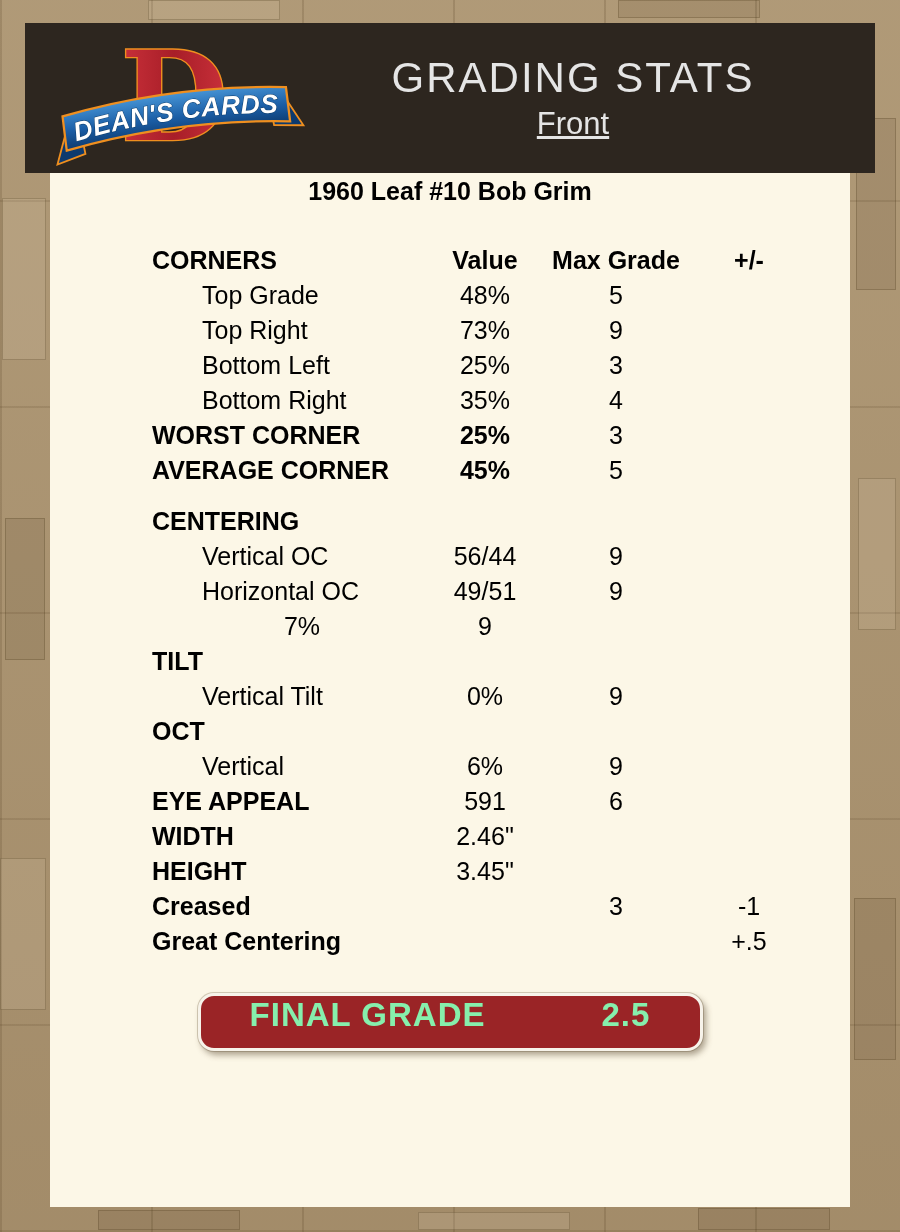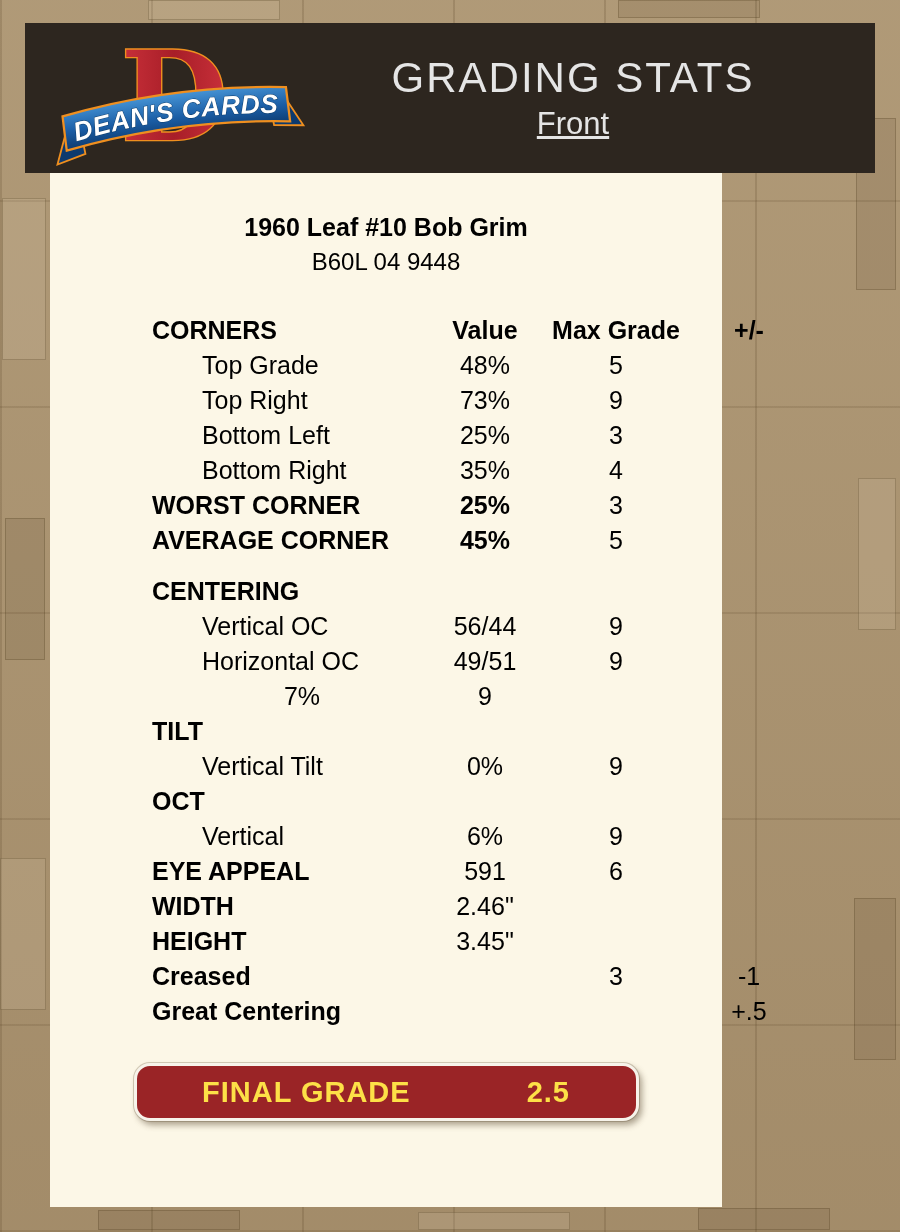--- a/index.html
+++ b/index.html
@@ -28,42 +28,42 @@
   .header{
     position:absolute;left:25px;top:23px;width:850px;height:150px;z-index:2;
     background:var(--header-bg);display:flex;align-items:center;padding-left:22px;
   }
   .logo{width:258px;height:142px;flex:0 0 auto;position:relative;}
   .header-titles{flex:1;text-align:center;color:#e5e5e5;padding-right:34px;}
   .header-title{font-size:42px;letter-spacing:2px;line-height:1.15;}
   .header-subtitle{font-size:31px;margin-top:4px;text-decoration:underline;}
 
   .panel{
-    position:absolute;left:50px;top:173px;width:672px;height:1034px;z-index:1;
-    background:var(--panel-bg);padding-top:36px;
+    position:absolute;left:50px;top:173px;width:800px;height:1034px;z-index:1;
+    background:var(--panel-bg);
   }
   .card-title{height:36px;line-height:36px;text-align:center;font-size:25px;font-weight:bold;}
   .card-serial{height:34px;line-height:34px;text-align:center;font-size:24px;}
 
   .stats-table{margin-top:34px;padding-left:102px;}
   .row{display:grid;grid-template-columns:300px 66px 196px 70px;height:35px;align-items:center;font-size:25px;}
   .row.gap{margin-top:16px;}
   .c-label{text-align:left;white-space:nowrap;}
   .c-label.ind{padding-left:50px;}
   .c-value{text-align:center;white-space:nowrap;}
   .c-max,.c-pm{text-align:center;white-space:nowrap;}
   .b{font-weight:bold;}
 
   .final-grade{
     width:505px;height:58px;margin:34px auto 0 auto;
     background:var(--accent-red);
     border:3px solid #f7f3ea;border-radius:16px;
     box-shadow:3px 4px 6px rgba(74,56,30,.45), 0 0 0 1px rgba(95,75,45,.25);
-    display:flex;align-items:center;justify-content:center;gap:116px;
-    color:#fde047;font-size:29px;font-weight:bold;letter-spacing:1px;
+    display:flex;justify-content:center;gap:116px;
+    color:#86efac;font-size:33px;font-weight:bold;letter-spacing:1px;
   }
 </style>
 </head>
 <body>
 
 <div class="bg-collage">
   <div class="bg-card" style="left:2px;top:198px;width:44px;height:162px;"></div>
   <div class="bg-card dk" style="left:5px;top:518px;width:40px;height:142px;"></div>
   <div class="bg-card" style="left:0px;top:858px;width:46px;height:152px;"></div>
   <div class="bg-card dk" style="left:856px;top:118px;width:40px;height:172px;"></div>
@@ -104,21 +104,20 @@
     </svg>
   </div>
   <div class="header-titles">
     <div class="header-title">GRADING STATS</div>
     <div class="header-subtitle">Front</div>
   </div>
 </header>
 
 <main class="panel">
   <div class="card-title">1960 Leaf #10 Bob Grim</div>
-  <div class="card-serial">B60L 04 9448</div>
 
   <div class="stats-table" id="stats-table">
       <div class="row">
         <span class="c-label b">CORNERS</span>
         <span class="c-value b">Value</span>
         <span class="c-max b">Max Grade</span>
         <span class="c-pm b">+/-</span>
       </div>
       <div class="row">
         <span class="c-label ind">Top Grade</span>

